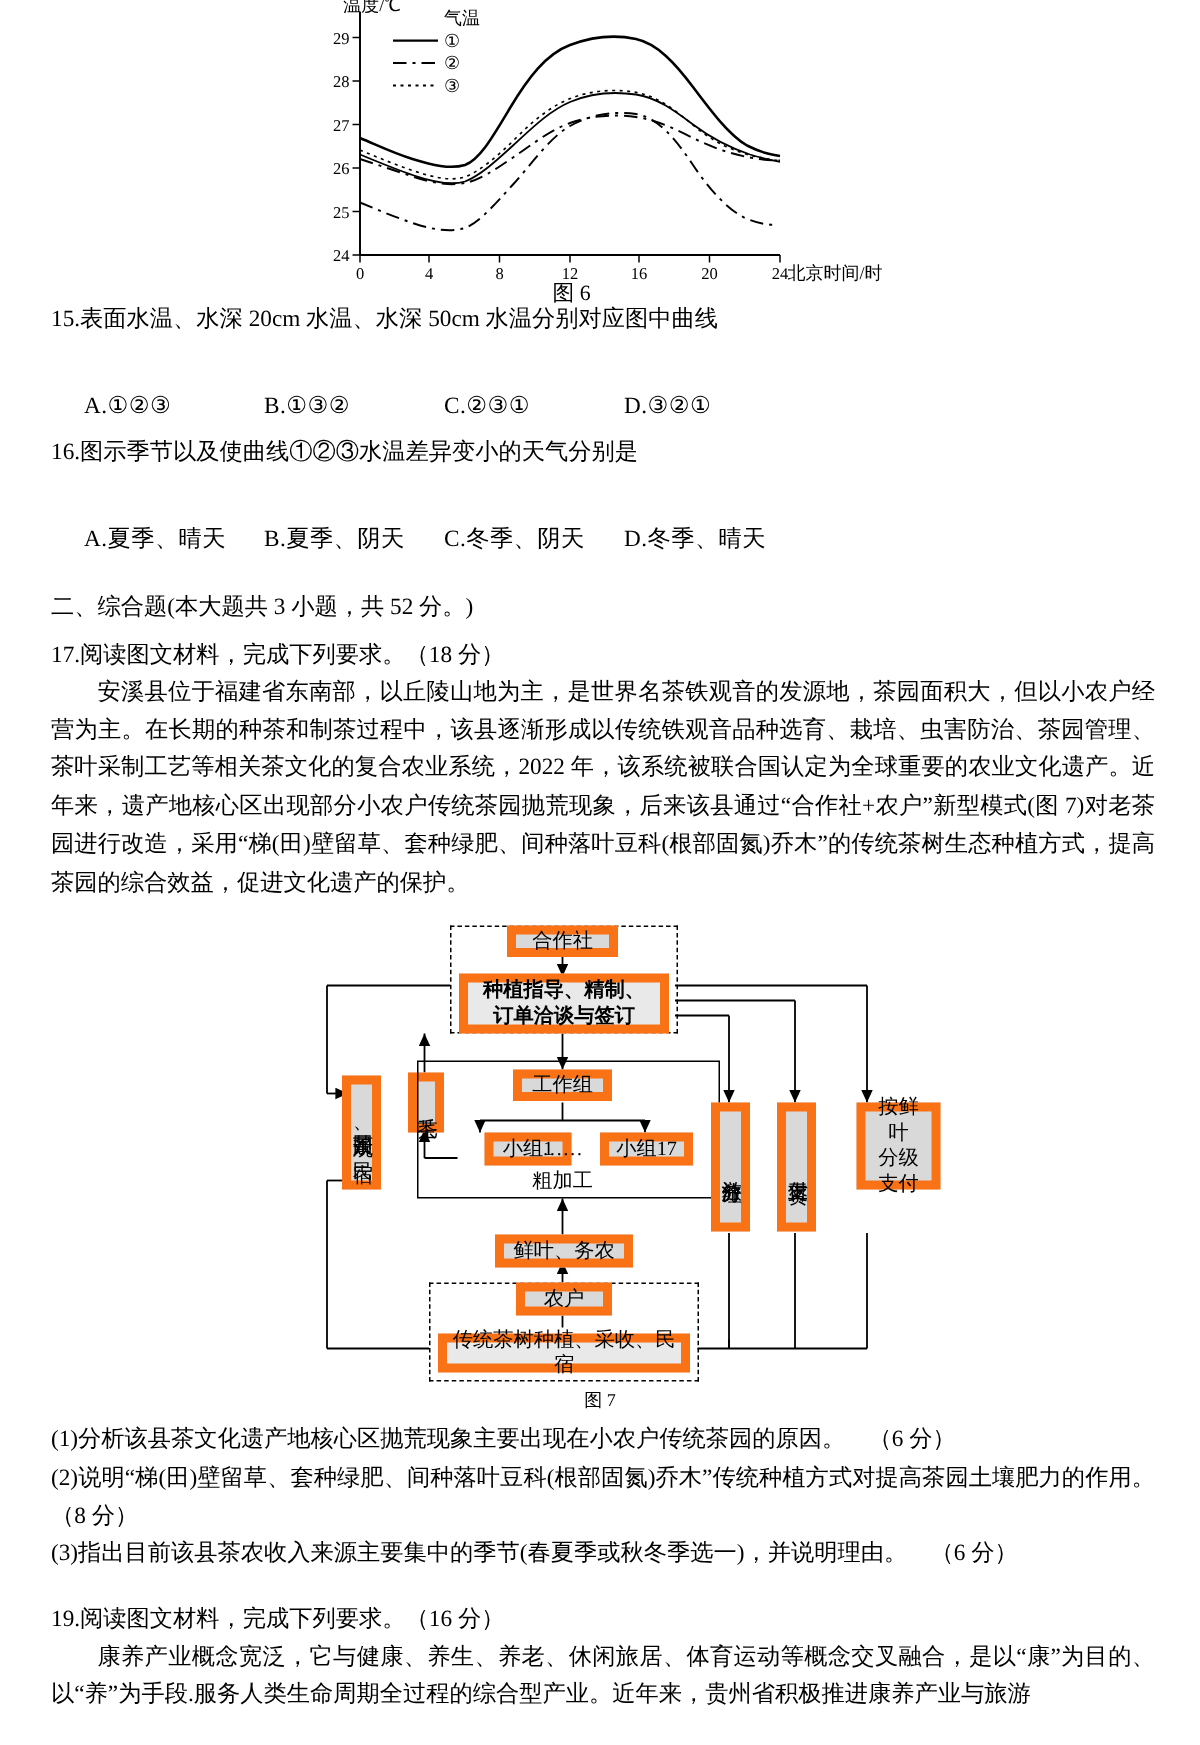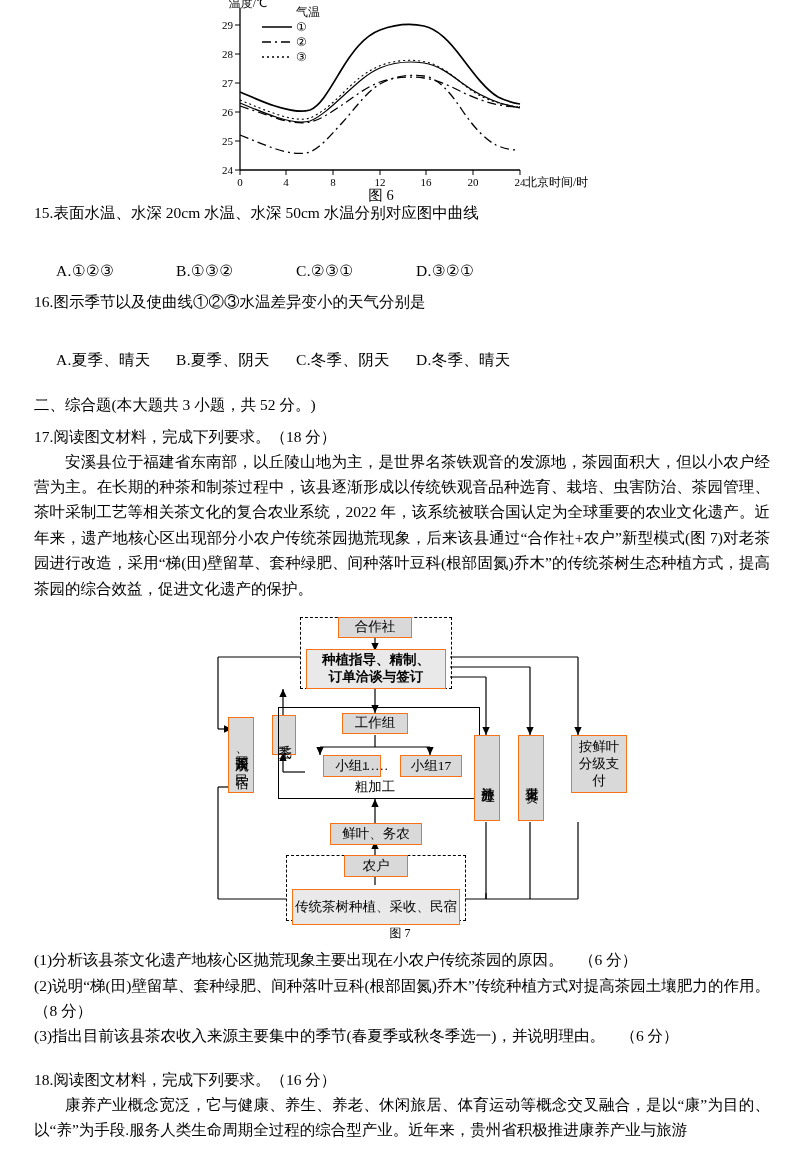--- a/index.html
+++ b/index.html
@@ -97,21 +97,21 @@
     position: absolute;
     left: 0;
     top: 318px;
     width: 800px;
     text-align: center;
     font-size: 12px;
   }
   .dg-box {
     position: absolute;
     box-sizing: border-box;
-    border: 1px solid #f97316;
+    border: 6px solid #f97316;
     background: #d9d9d9;
     font-size: 13.5px;
     display: flex;
     align-items: center;
     justify-content: center;
     text-align: center;
     line-height: 1.25;
     padding: 1px 2px;
   }
   .dg-box.white { background: #ffffff; }
@@ -301,29 +301,29 @@
     <div style="position:absolute; left:278px; top:100px; width:202px; height:92px; border:1px solid #000; box-sizing:border-box;"></div>
 
     <div class="dg-box vert" style="left:474px; top:128px; width:26px; height:86px;">旅游分红</div>
     <div class="dg-box vert" style="left:518px; top:128px; width:26px; height:86px;">支付工资</div>
     <div class="dg-box" style="left:556px; top:128px; width:56px; height:58px;margin-left:15px;">
       <span style="display:block; line-height:1.25;">按鲜叶<br>分级支付</span>
     </div>
 
     <div class="dg-box" style="left:330px; top:216px; width:92px; height:22px;">鲜叶、务农</div>
     <div class="dg-box" style="left:344px; top:248px; width:64px; height:22px;">农户</div>
-    <div class="dg-box" style="left:292px; top:282px; width:168px; height:36px; background:#e9e9e9;">传统茶树种植、采收、民宿</div>
+    <div class="dg-box" style="left:292px; top:282px; width:168px; height:26px; background:#e9e9e9;">传统茶树种植、采收、民宿</div>
 
     <div class="fig7-caption">图 7</div>
   </div>
 
   <div class="content">
     <p class="para-noindent">(1)分析该县茶文化遗产地核心区抛荒现象主要出现在小农户传统茶园的原因。　（6 分）</p>
     <p class="para-noindent">(2)说明“梯(田)壁留草、套种绿肥、间种落叶豆科(根部固氮)乔木”传统种植方式对提高茶园土壤肥力的作用。　（8 分）</p>
     <p class="para-noindent">(3)指出目前该县茶农收入来源主要集中的季节(春夏季或秋冬季选一)，并说明理由。　（6 分）</p>
 
     <div class="spacer-18"></div>
 
-    <p class="q-line"><span>18.</span><span>阅读图文材料，完成下列要求。</span><span>（16 分）</span></p>
+    <p class="q-line"><span>19.</span><span>阅读图文材料，完成下列要求。</span><span>（16 分）</span></p>
     <p class="para">康养产业概念宽泛，它与健康、养生、养老、休闲旅居、体育运动等概念交叉融合，是以“康”为目的、以“养”为手段.服务人类生命周期全过程的综合型产业。近年来，贵州省积极推进康养产业与旅游</p>
   </div>
 
 </div>
 
 </body></html>

